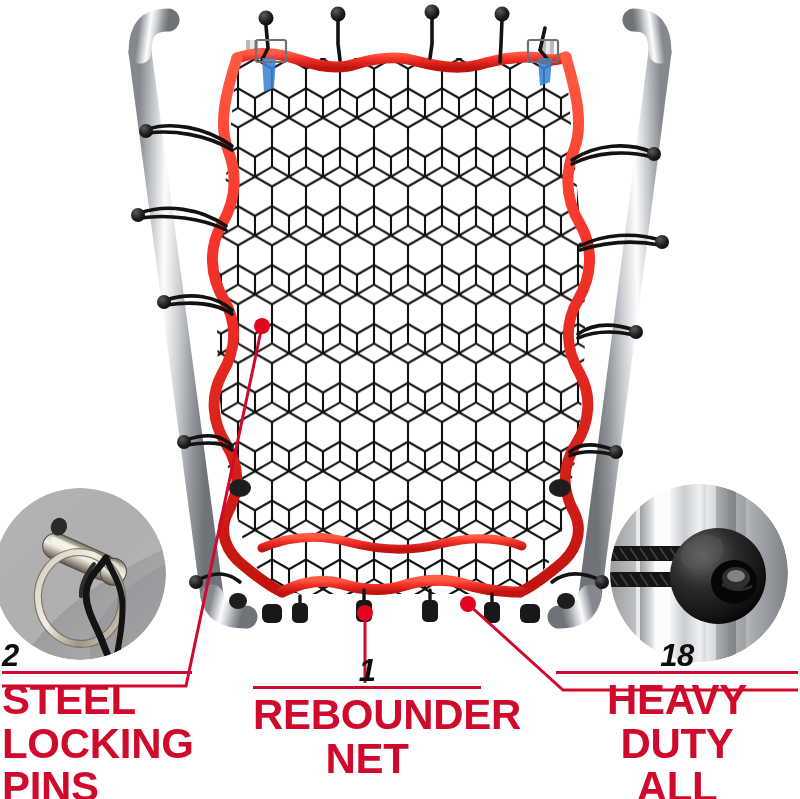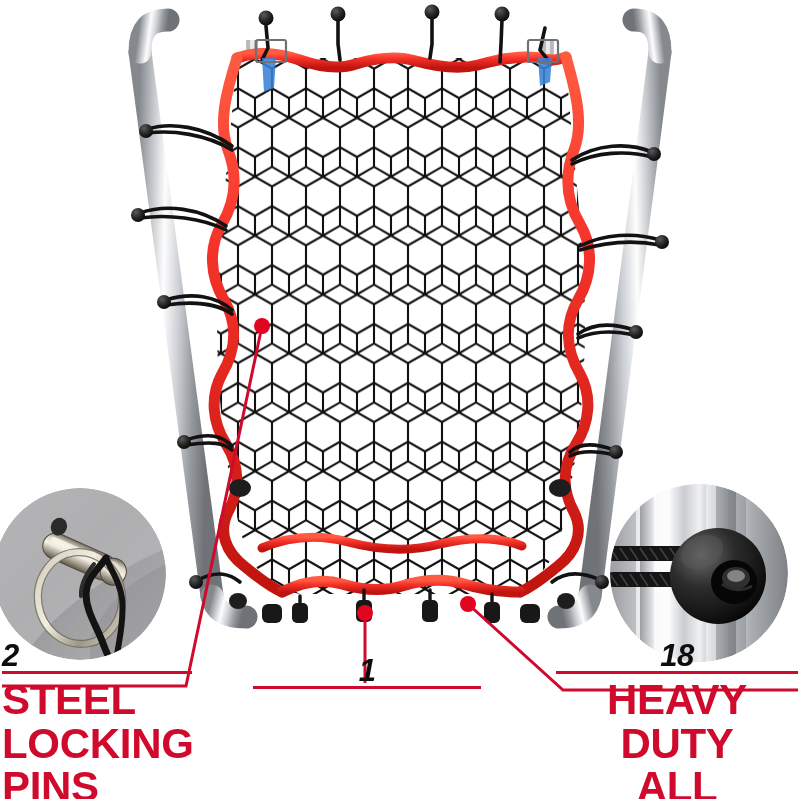--- a/index.html
+++ b/index.html
@@ -469,20 +469,22 @@
     <div class="callout-num">2</div>
     <div class="callout-rule"></div>
     <div class="callout-label">STEEL
 LOCKING
 PINS</div>
   </div>
 
   <div class="callout" id="callout-center">
     <div class="callout-num">1</div>
     <div class="callout-rule"></div>
+    <div class="callout-label">REBOUNDER
+NET</div>
   </div>
 
   <div class="callout" id="callout-right">
     <div class="callout-num">18</div>
     <div class="callout-rule"></div>
     <div class="callout-label">HEAVY DUTY
 ALL WEATHER
 LOCKING</div>
   </div>
 

